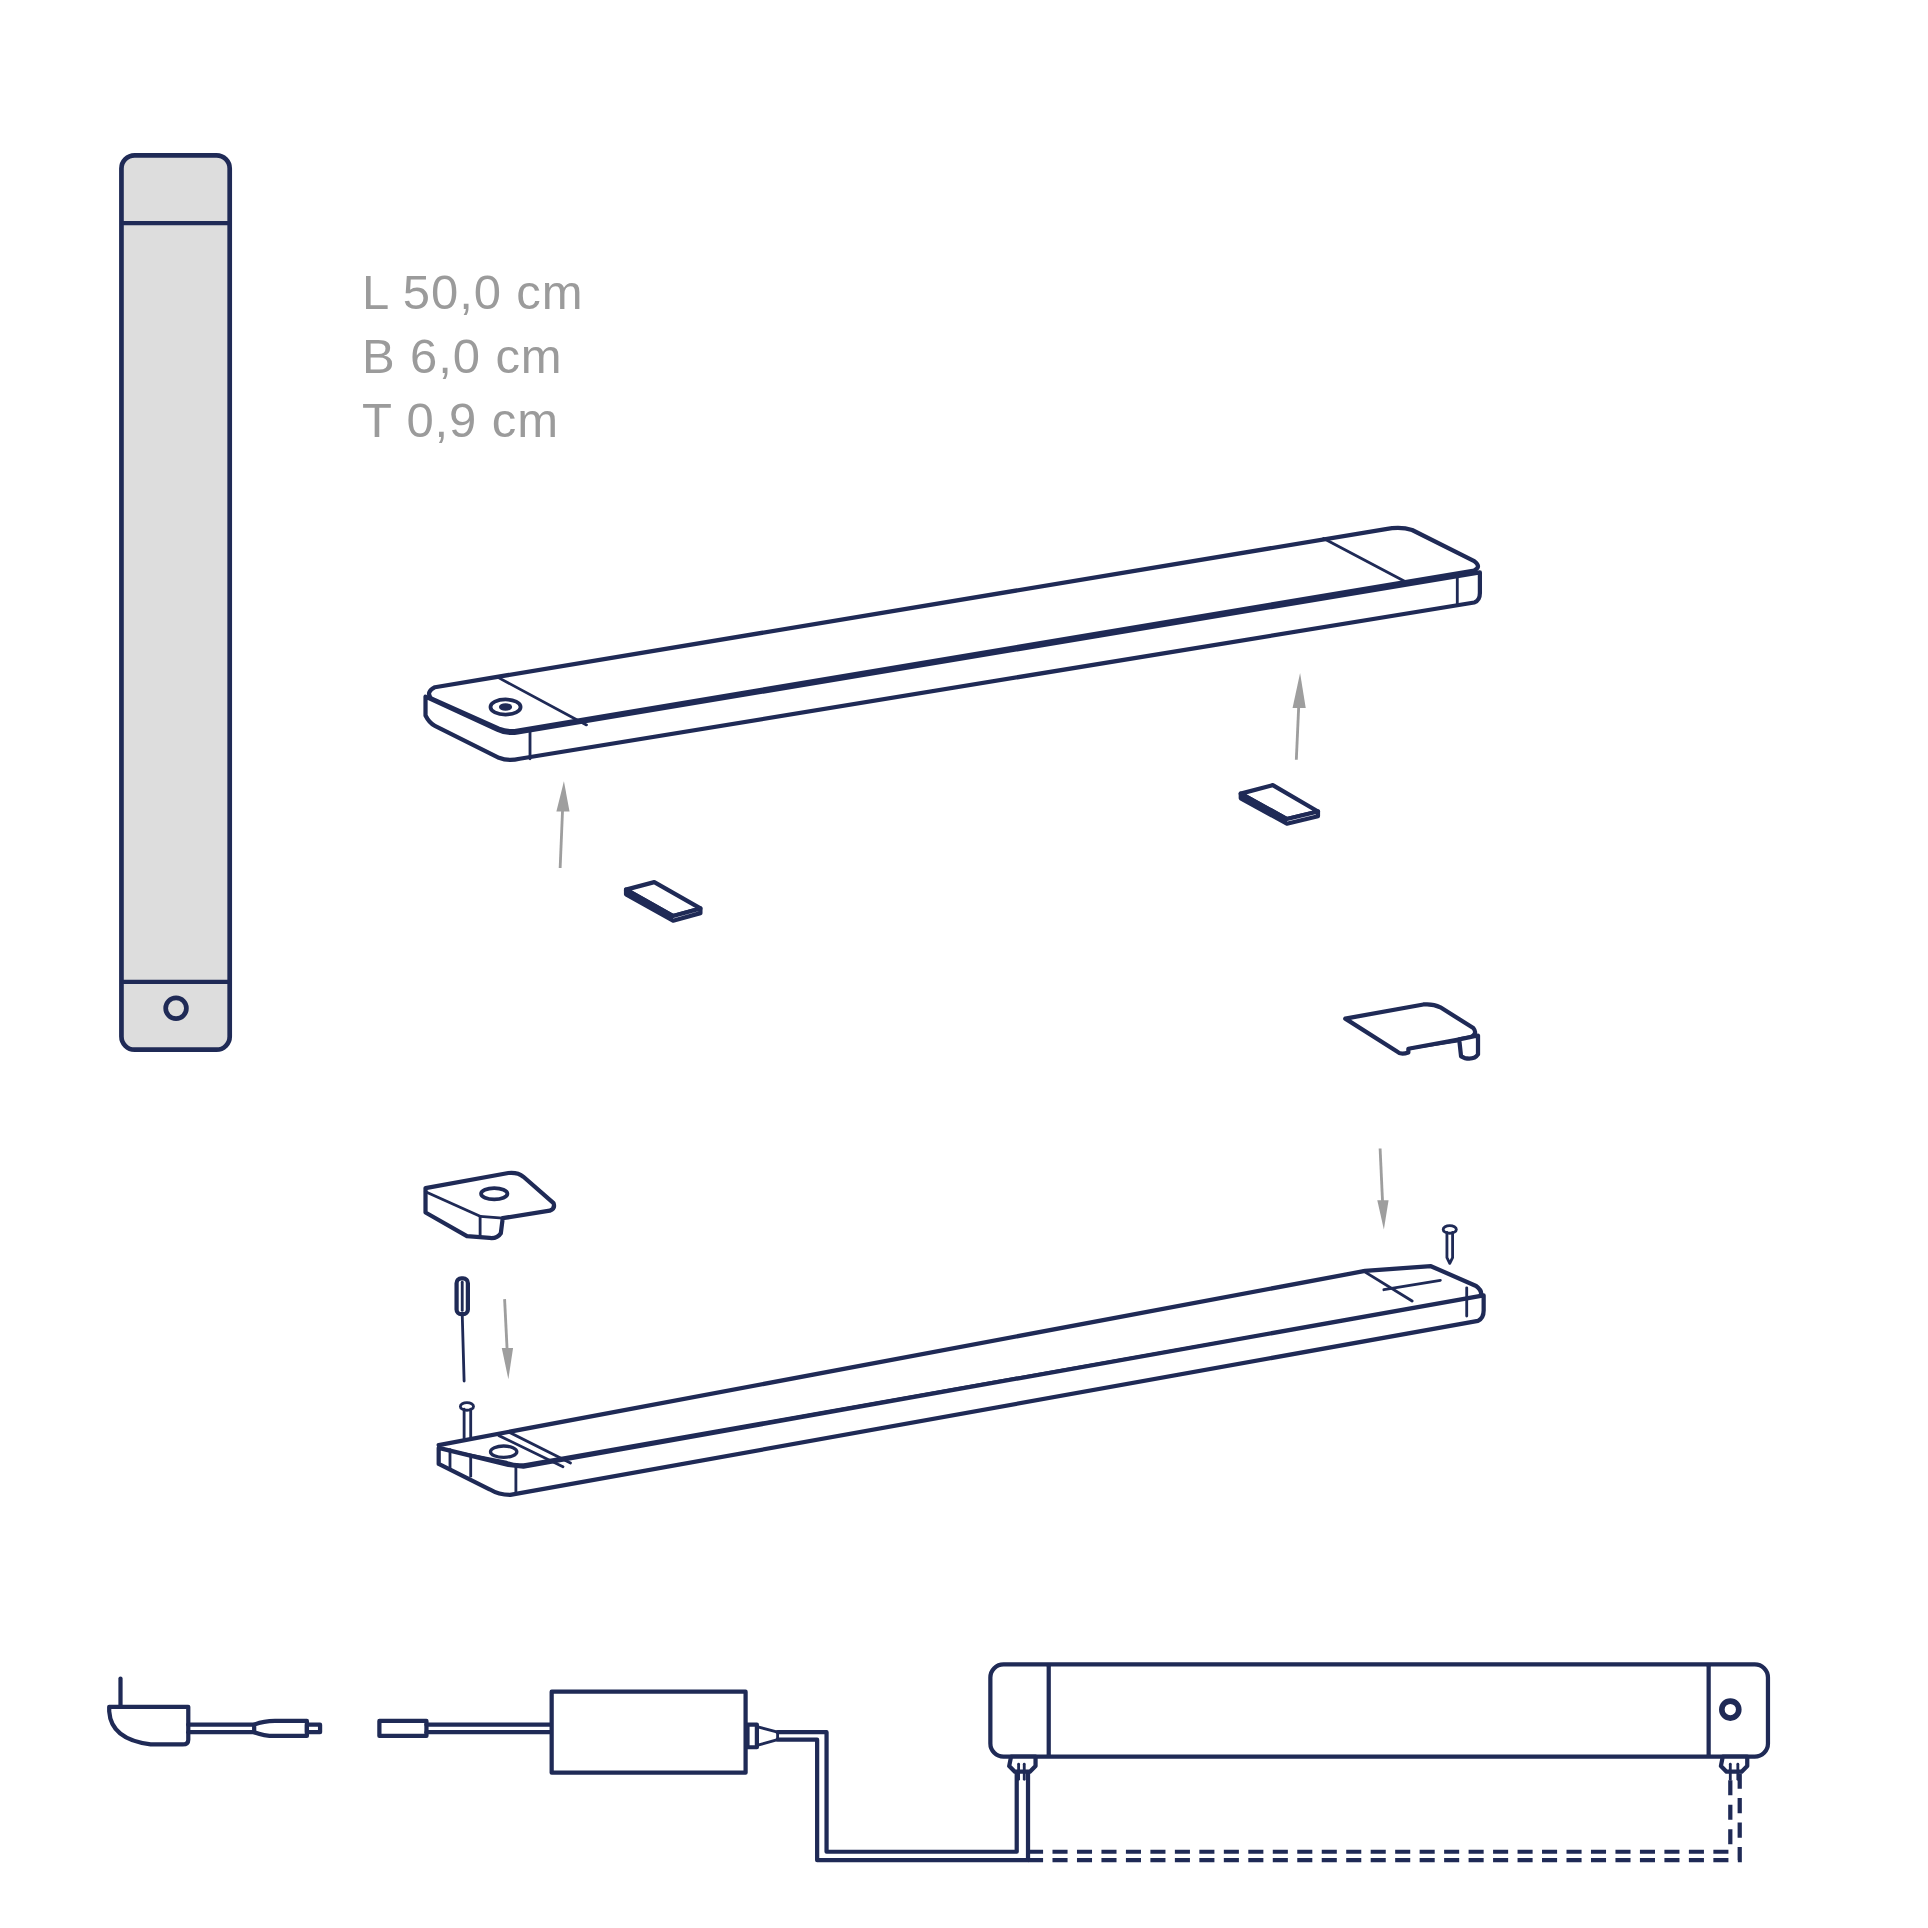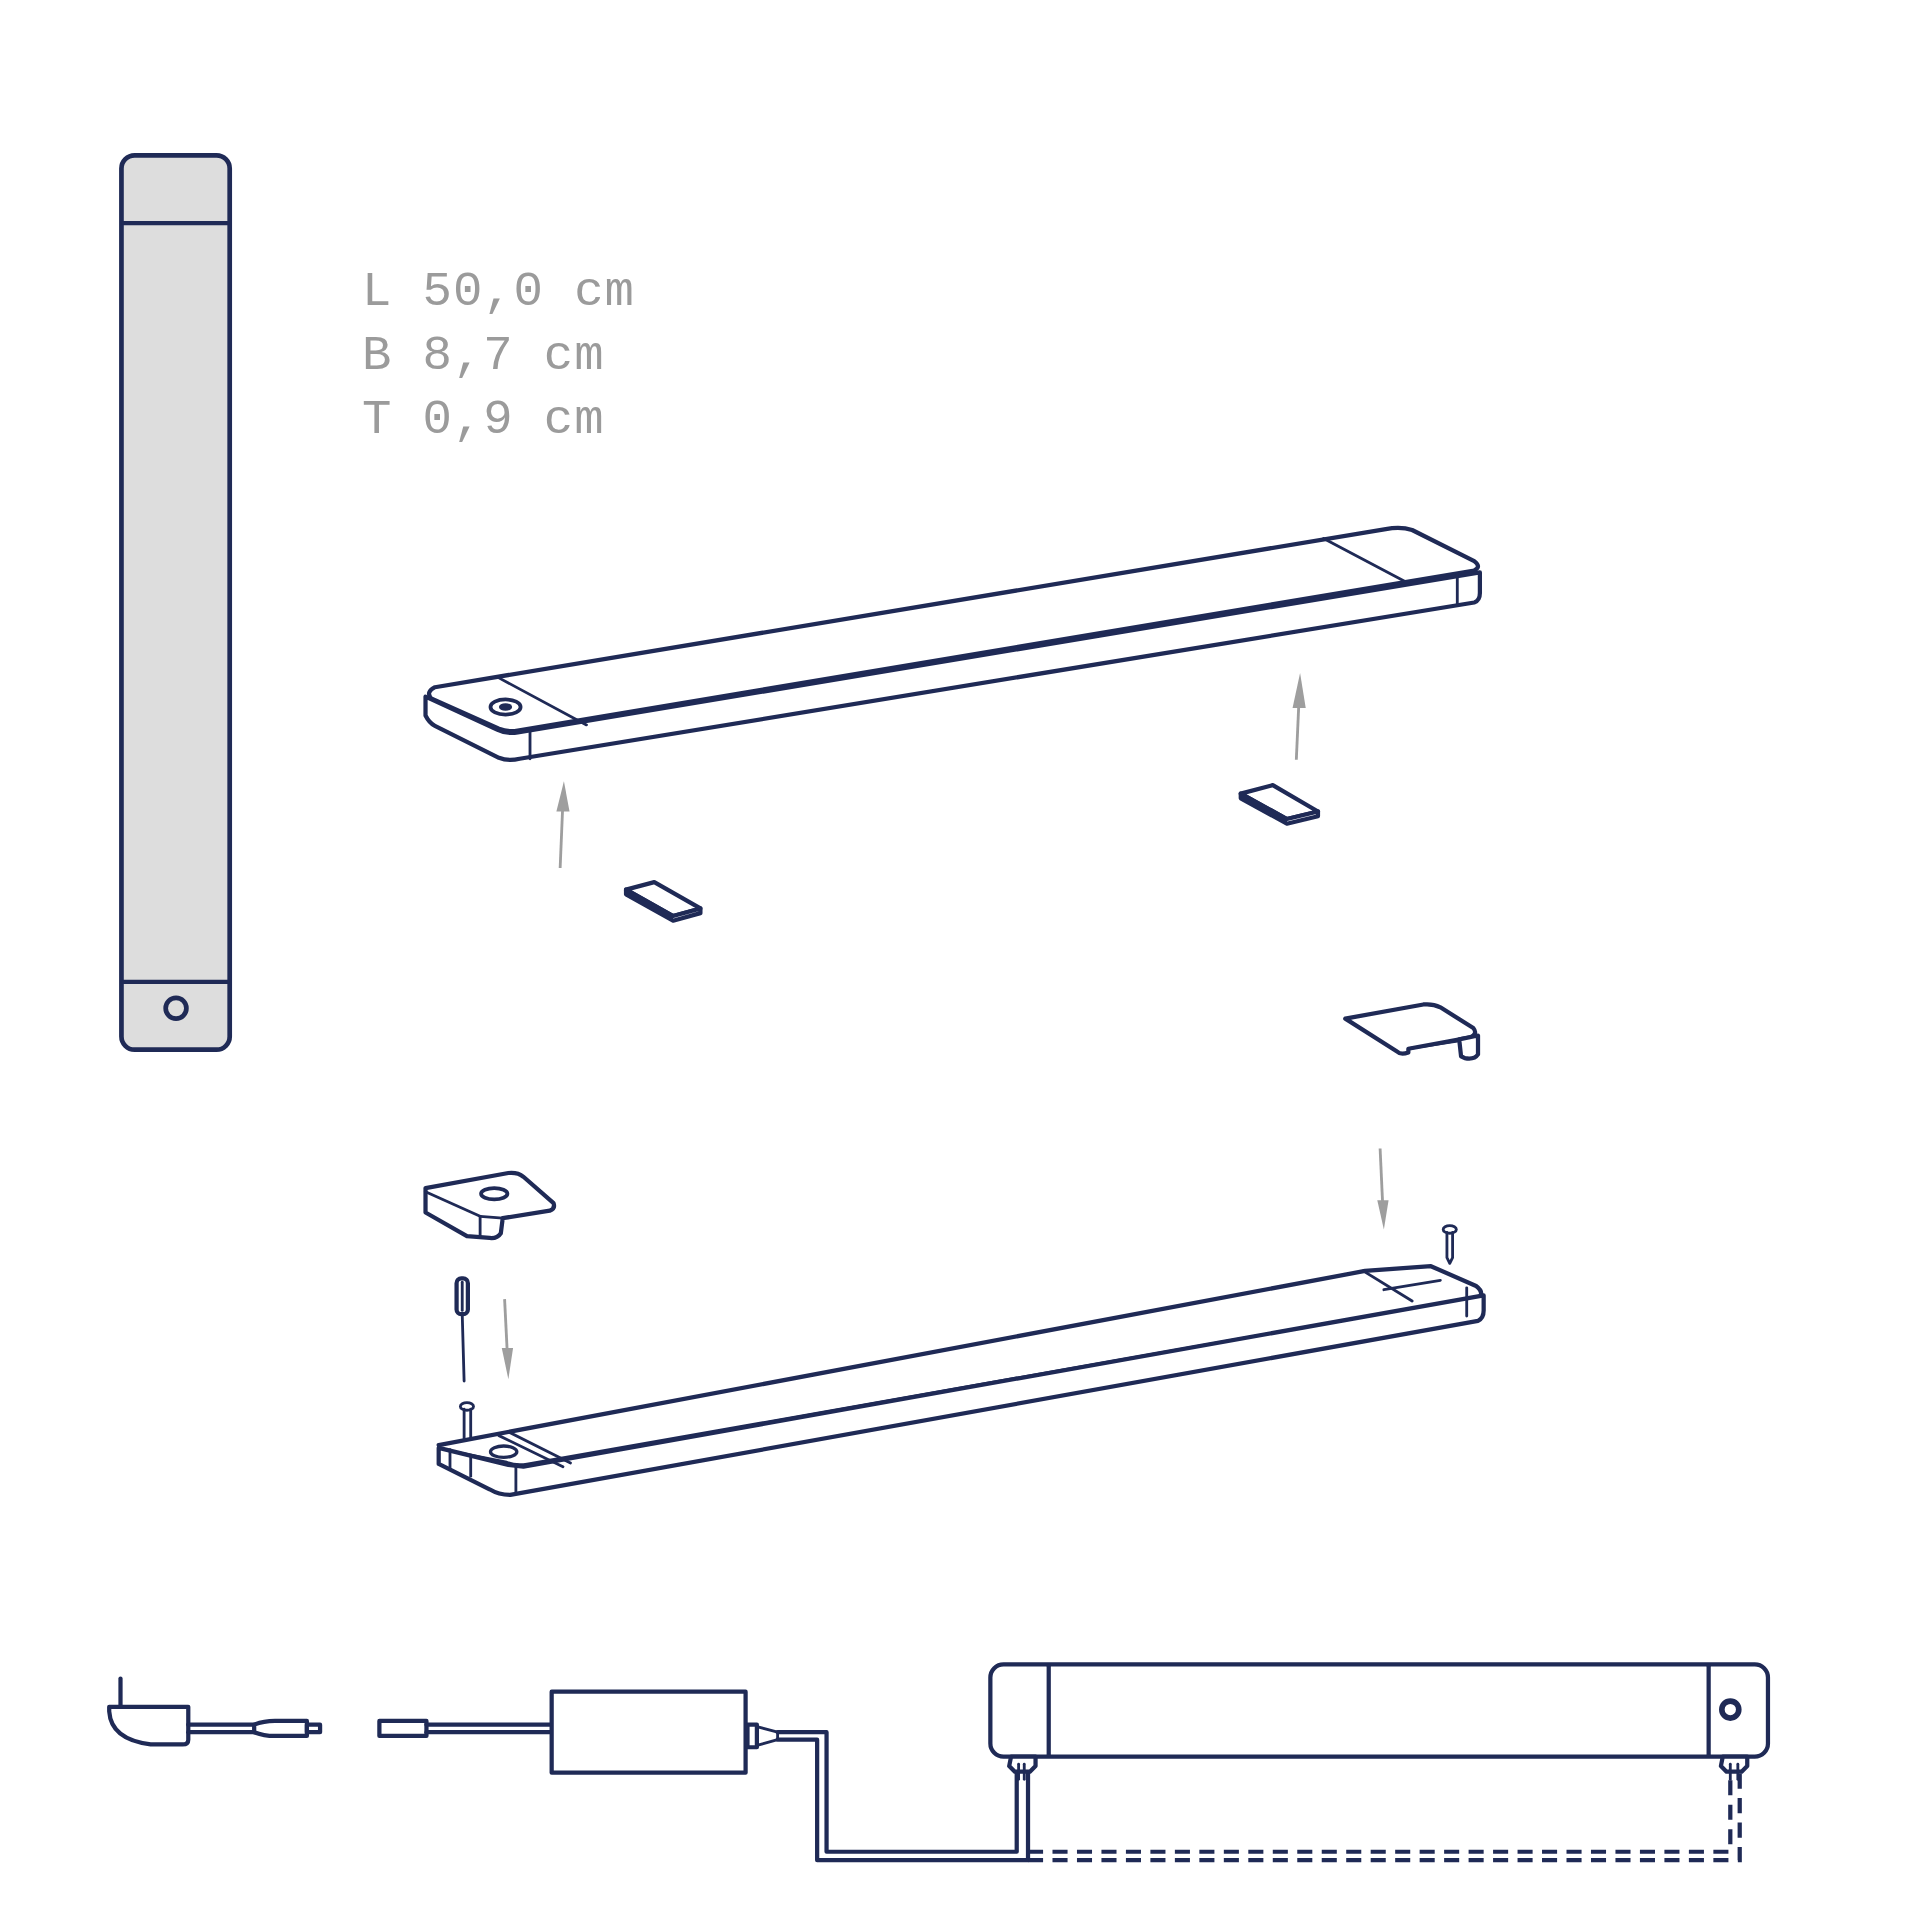--- a/index.html
+++ b/index.html
@@ -1,38 +1,38 @@
 <!DOCTYPE html>
 <html style="font-size:15px"><head>
 <meta charset="utf-8">
 <style>
   html, body { margin: 0; padding: 0; background: #ffffff; }
   body { width: 1928px; height: 1928px; position: relative; overflow: hidden; }
   #canvas { position: absolute; left: 0; top: 0; width: 1928px; height: 1928px; }
   .dims {
     position: absolute; left: 362px; top: 260px;
-    font-family: Liberation Mono, monospace;
+    font-family: Liberation Sans, sans-serif;
     font-size: 49px; line-height: 64px; color: #9b9b9b;
     letter-spacing: 0.9px;
   }
   .dims div { white-space: pre; }
   .ln { fill: none; stroke: #1f2a56; stroke-width: 4.5; stroke-linejoin: round; stroke-linecap: round; }
   .ln-thin { fill: none; stroke: #1f2a56; stroke-width: 3; stroke-linejoin: round; stroke-linecap: round; }
   .fill-w { fill: #ffffff; stroke: #1f2a56; stroke-width: 4.5; stroke-linejoin: round; }
   .fill-g { fill: #dddddd; stroke: #1f2a56; stroke-width: 5; stroke-linejoin: round; }
   .arrow { stroke: #9e9e9e; stroke-width: 3; fill: none; }
   .arrowhead { fill: #9e9e9e; }
   .dash { fill: none; stroke: #1f2a56; stroke-width: 4.5; stroke-dasharray: 16 10; }
 </style>
 </head>
 <body>
 
 <div class="dims">
   <div>L 50,0 cm</div>
-  <div>B 8,7 cm</div>
+  <div>B 6,0 cm</div>
   <div>T 0,9 cm</div>
 </div>
 
 <svg id="canvas" viewBox="0 0 2048 2048" xmlns="http://www.w3.org/2000/svg">
 
   <g>
     <rect class="fill-g" x="129" y="165" width="115" height="950" rx="14" ry="14"></rect>
     <line class="ln" x1="131" y1="237" x2="242" y2="237"></line>
     <line class="ln" x1="131" y1="1043" x2="242" y2="1043"></line>
     <circle cx="187" cy="1071" r="11" fill="#dddddd" stroke="#1f2a56" stroke-width="5"></circle>

